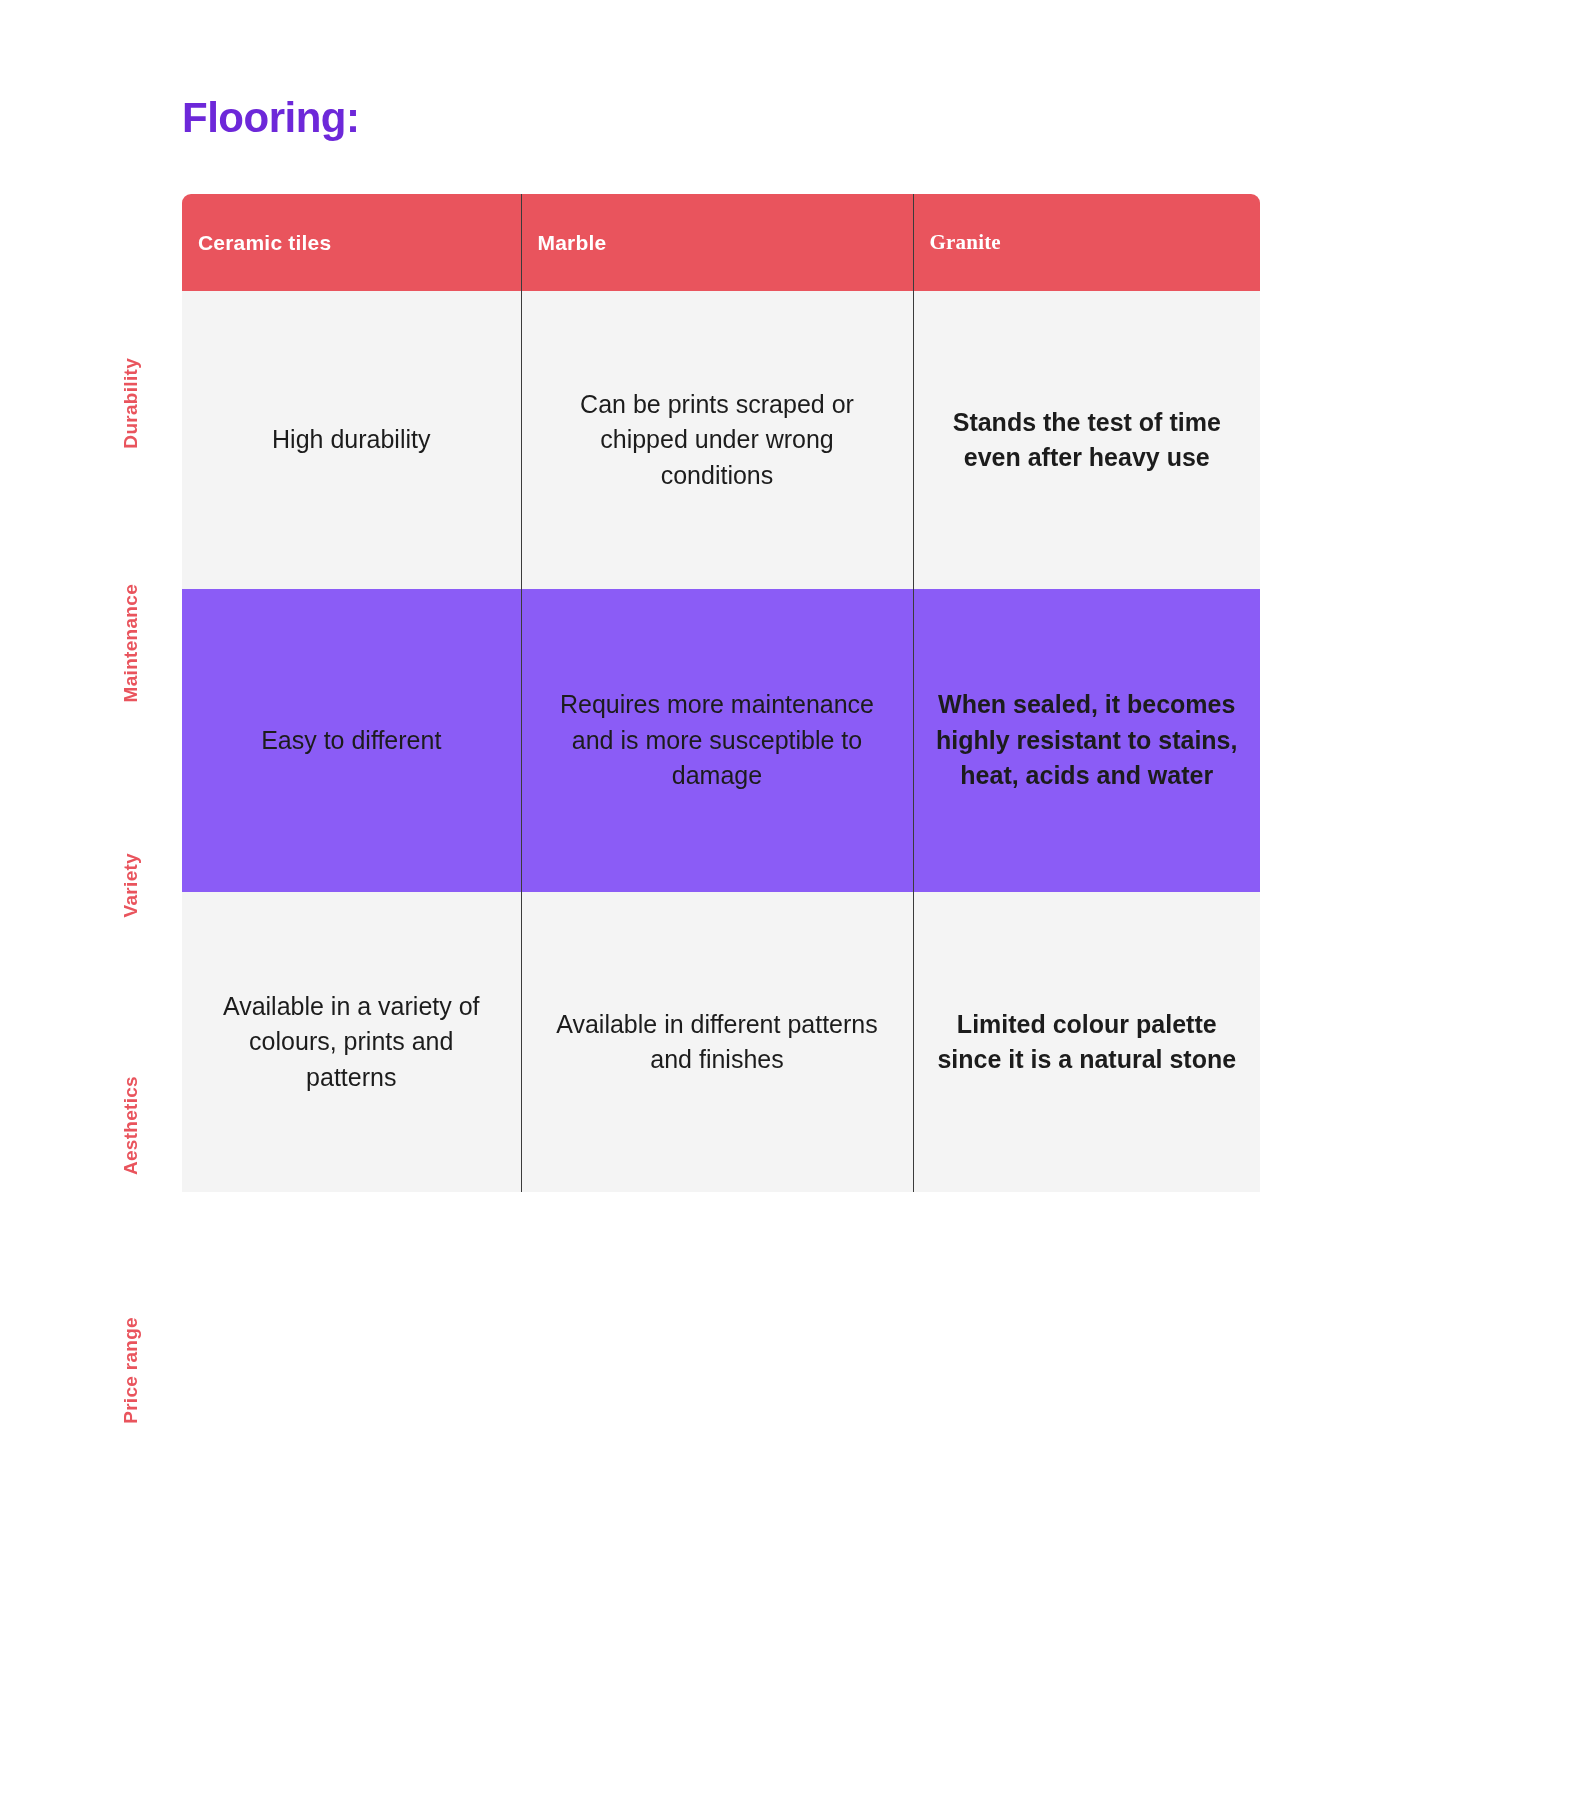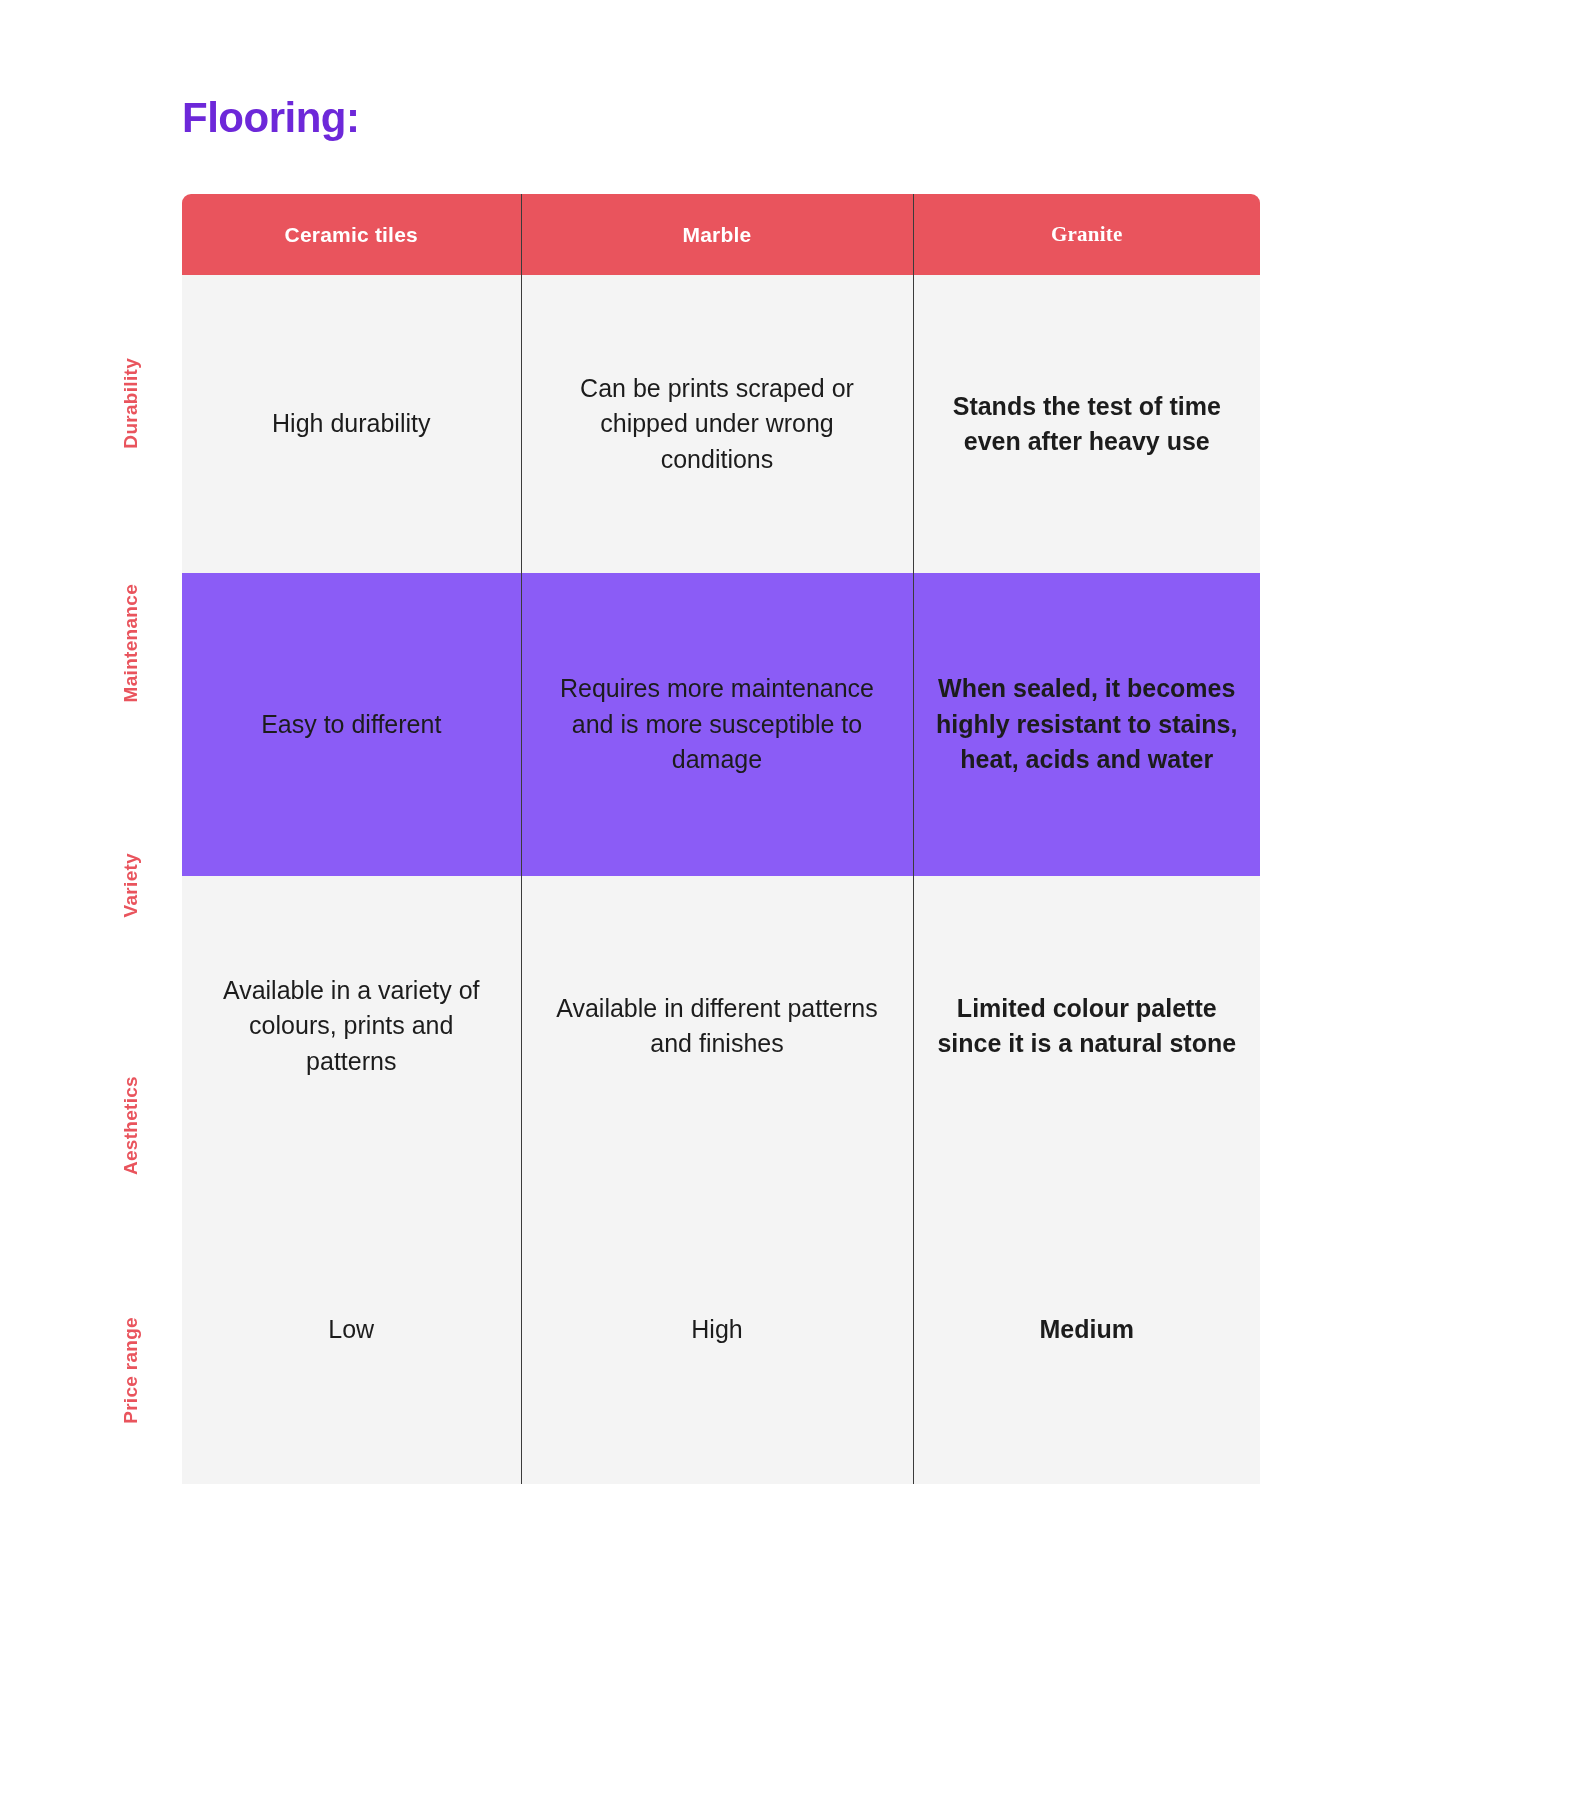--- a/index.html
+++ b/index.html
@@ -52,22 +52,22 @@
 
   
   thead th {
     background: #e9545d;
     color: #ffffff;
     font-size: 21px;
     font-weight: bold;
     letter-spacing: 0.2px;
     height: 65px;
     vertical-align: middle;
-    text-align: center;
-    padding: 8px;
+    text-align: left;
+    padding: 16px;
     border-right: 1.5px solid #3b3b3b;
   }
   thead th:last-child { border-right: none; font-family: Liberation Serif, serif; }
   thead th:first-child { border-top-left-radius: 9px; }
   thead th:last-child  { border-top-right-radius: 9px; }
 
   
   tbody td {
     font-size: 25px;
     color: #1c1c1c;
@@ -165,22 +165,17 @@
         <tr class="row-even r2">
           <td>Easy to different</td>
           <td>Requires more maintenance and is more susceptible to damage</td>
           <td>When sealed, it becomes highly resistant to stains, heat, acids and water</td>
         </tr>
         <tr class="row-odd r3">
           <td>Available in a variety of colours, prints and patterns</td>
           <td>Available in different patterns and finishes</td>
           <td>Limited colour palette since it is a natural stone</td>
         </tr>
-        <tr class="row-odd r5">
-          <td>Low</td>
-          <td>High</td>
-          <td>Medium</td>
-        </tr>
       </tbody>
     </table>
   </div>
 
 </div>
 
 </body></html>

